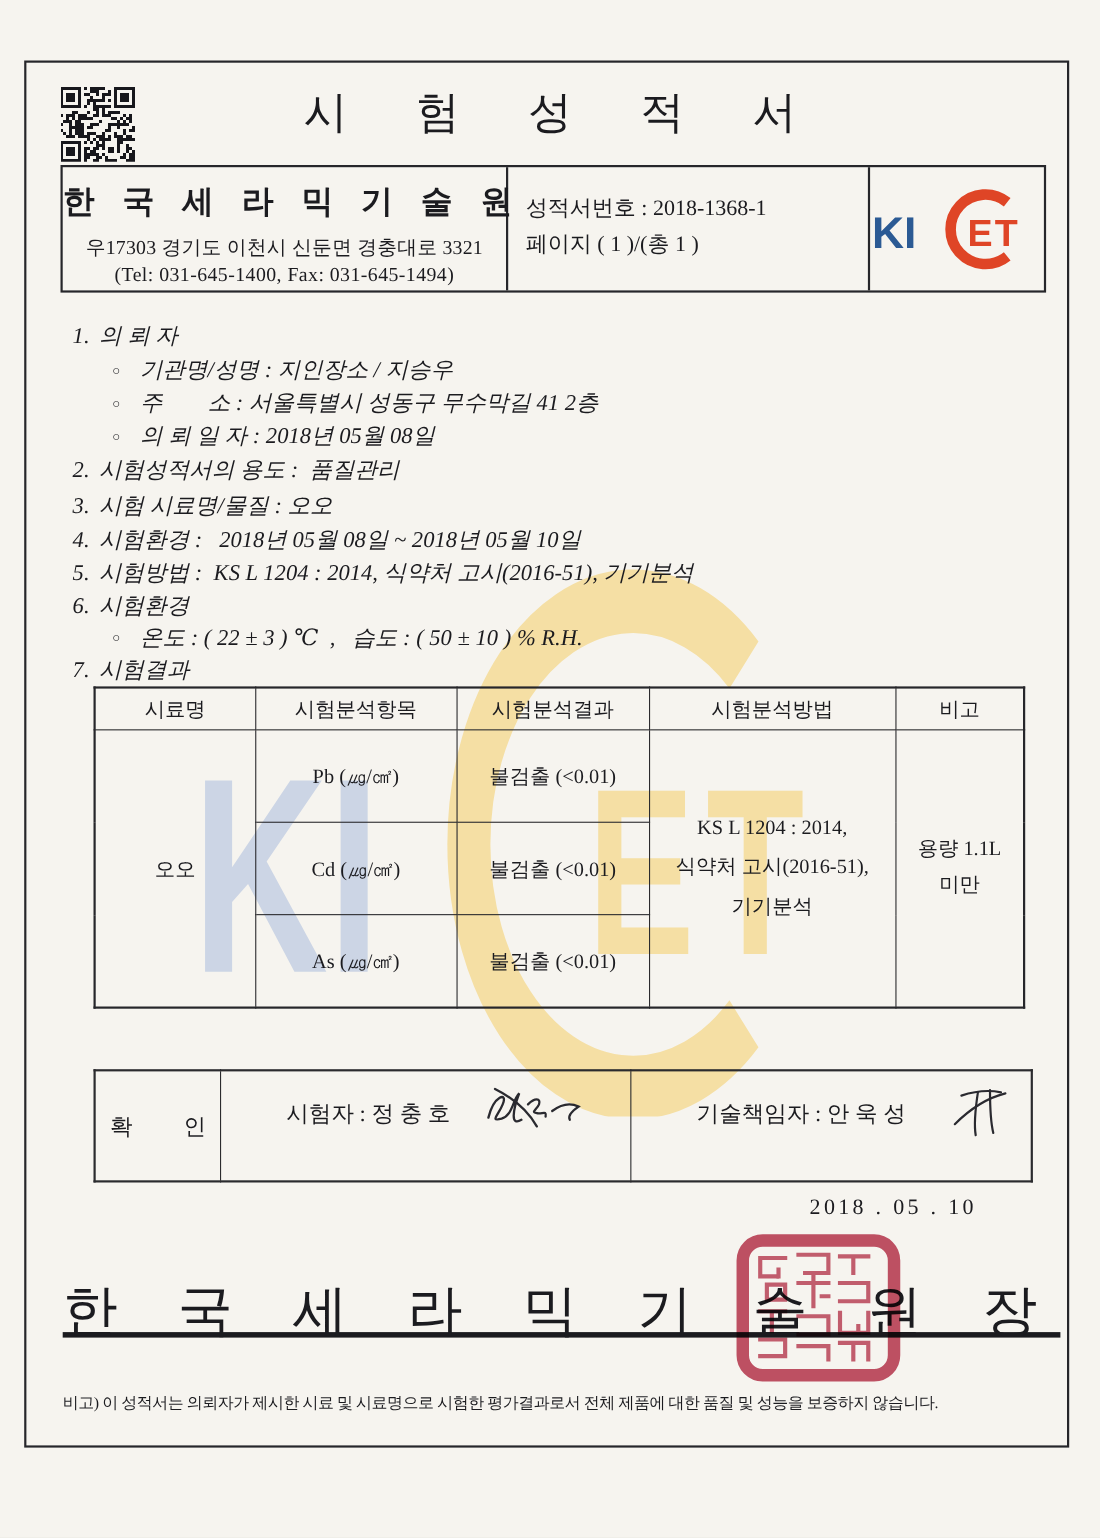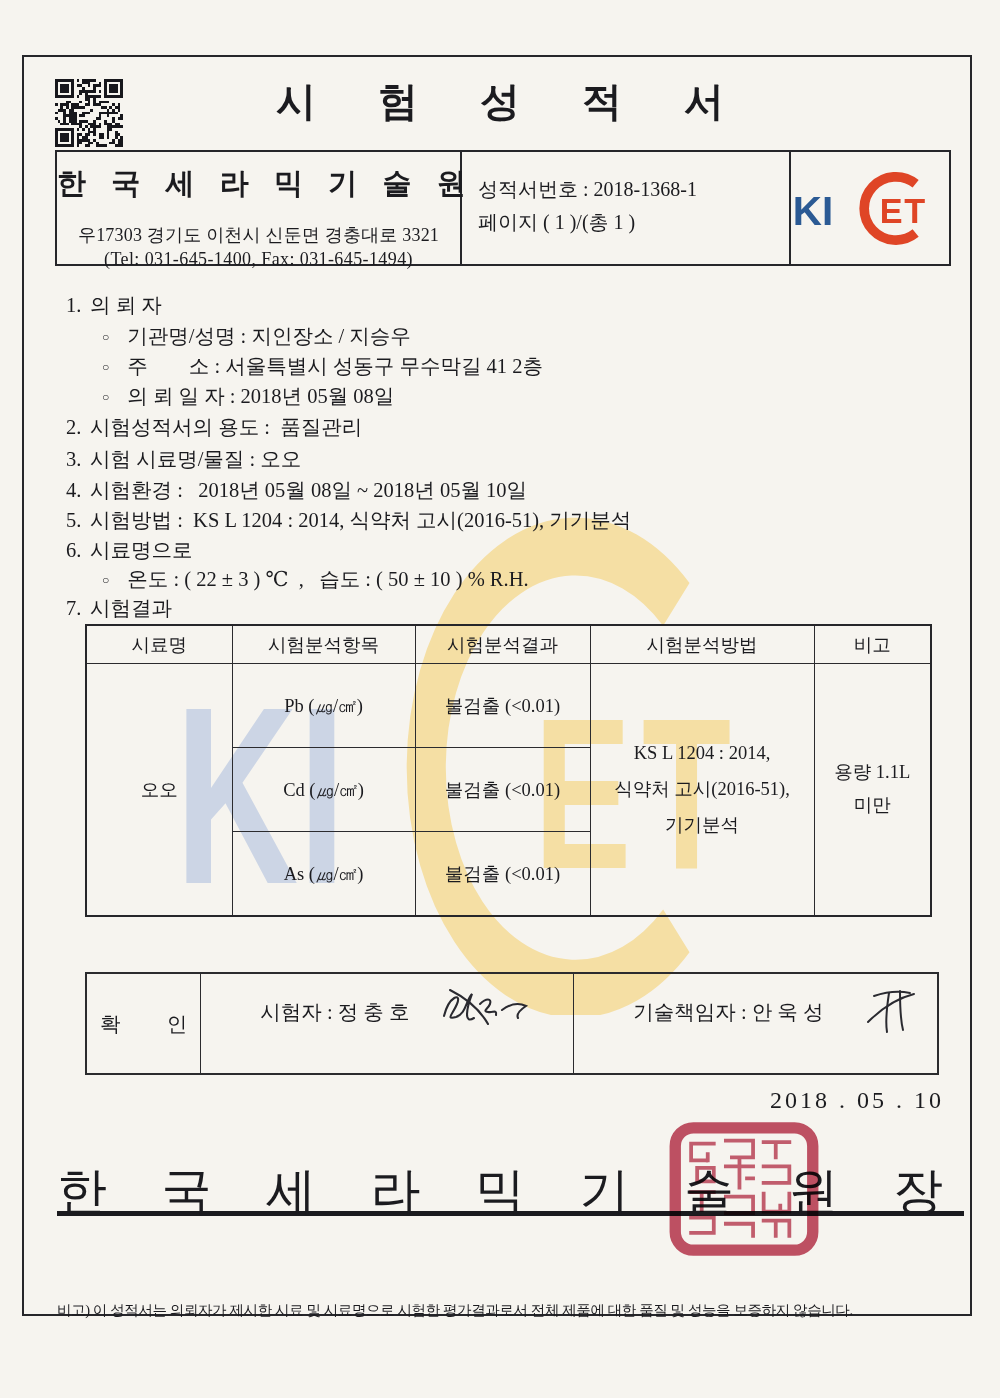--- a/index.html
+++ b/index.html
@@ -5,35 +5,35 @@
   html,body{margin:0;padding:0;background:#e8e6e0;}
   .page{
     position:relative; width:1000px; height:1398px; margin:0 auto;
     background:#f6f4ef; overflow:hidden;
     font-family:"Liberation Serif","DejaVu Serif",serif; color:#1b1b1f;
   }
   .abs{position:absolute;}
   
   .frame{left:22px; top:55px; width:950px; height:1261px; border:2.5px solid #26262a; box-sizing:border-box;}
   
-  .doc-title{left:0; top:74px; width:100%; text-align:center; font-size:40px; font-weight:700; letter-spacing:26px; text-indent:26px; white-space:pre;}
+  .doc-title{left:0; top:74px; width:100%; text-align:center; font-size:40px; font-weight:400; letter-spacing:26px; text-indent:26px; white-space:pre;}
   
   .qr{left:55px; top:79px; width:68px; height:68px;}
   
   .head-box{left:55px; top:150px; width:892px; height:112px; border:2px solid #26262a; box-sizing:content-box; display:flex;}
   .head-cell{box-sizing:border-box; height:100%;}
   .head-org{width:405px; border-right:2px solid #26262a; text-align:center; padding-top:12px;}
   .org-name{font-size:29px; font-weight:700; letter-spacing:9px; white-space:pre;}
-  .org-addr{font-size:18px; margin-top:19px; letter-spacing:.2px; white-space:pre;}
+  .org-addr{font-size:18px; margin-top:9px; letter-spacing:.2px; white-space:pre;}
   .org-tel{font-size:18px; margin-top:2px; letter-spacing:.4px; white-space:pre;}
   .head-no{width:358px; border-right:2px solid #26262a; padding:21px 0 0 16px; font-size:20px; line-height:33px;}
   .head-no div{white-space:pre;}
   .head-logo{flex:1; display:flex; align-items:center; justify-content:center;}
   
-  .item{position:absolute; left:66px; font-size:20.5px; white-space:pre;}
+  .item{position:absolute; left:66px; font-size:20.5px; white-space:pre;font-style:italic;}
   .item .num{display:inline-block; min-width:24px;}
   .item.sub{left:102px;}
   .item .bullet{font-size:12px; vertical-align:2px; display:inline-block; margin-right:18px;}
   
   .watermark{left:175px; top:515px; width:640px; height:500px; z-index:0; pointer-events:none;}
   
   table{border-collapse:collapse;}
   .results{left:85px; top:624px; z-index:1; background:transparent;}
   .results td,.results th{border:1.6px solid #2b2b2e; text-align:center; vertical-align:middle; font-weight:normal; font-size:18.5px; padding:0;}
   .results{border:2.2px solid #26262a;padding-left:34px;}
@@ -41,24 +41,24 @@
   .results .r{height:84px;}
   .prewrap{white-space:pre-line; line-height:36px;}
   .remark{white-space:pre-line; line-height:33px;}
   
   .confirm{left:85px; top:972px; z-index:1; border:2.2px solid #2b2b2e;}
   .confirm td{border:1.8px solid #2b2b2e; font-size:20.5px; vertical-align:middle;}
   .confirm .c-label{width:98px; text-align:center; letter-spacing:12px; text-indent:12px; height:70px; white-space:pre;border-radius:15px;}
   .confirm .c-sig{position:relative; padding-left:18px; white-space:pre;}
   .sig-svg{position:absolute; top:10px;}
   
-  .issue-date{left:770px; top:1087px; font-size:24px; letter-spacing:3px; white-space:pre; z-index:2;}
+  .issue-date{left:736px; top:1087px; font-size:20px; letter-spacing:3px; white-space:pre; z-index:2;}
   .signoff{left:0; top:1158px; width:100%; text-align:center; font-size:50px; letter-spacing:21px; text-indent:21px; white-space:pre; z-index:1;text-decoration:underline;}
   .seal{left:668px; top:1121px; width:152px; height:136px; z-index:3; mix-blend-mode:multiply; opacity:.95;}
-  .footnote{left:57px; top:1266px; width:900px; font-size:14.5px; letter-spacing:-0.4px; white-space:pre; z-index:1;margin-top:35px;}
+  .footnote{left:57px; top:1266px; width:900px; font-size:14.5px; letter-spacing:-0.4px; white-space:pre; z-index:1;}
 </style>
 </head>
 <body>
 
 <div class="page">
 
   <div class="abs watermark">
     <svg width="640" height="500" viewBox="0 0 180 95" preserveAspectRatio="none">
       <text x="0" y="70" font-family="Liberation Sans, sans-serif" font-size="48" font-weight="bold" fill="#ccd5e5" letter-spacing="0">KI</text>
       <path d="M 141 17 A 42 42 0 1 0 141 79" fill="none" stroke="#f5dfa4" stroke-width="11"></path>
@@ -405,21 +405,21 @@
 
   <div>
     <div class="item" style="top:291px"><span class="num">1.</span><span>의 뢰 자</span></div>
     <div class="item sub" style="top:322px"><span class="bullet">○</span><span>기관명/성명 : 지인장소 / 지승우</span></div>
     <div class="item sub" style="top:352px"><span class="bullet">○</span><span>주        소 : 서울특별시 성동구 무수막길 41 2층</span></div>
     <div class="item sub" style="top:382px"><span class="bullet">○</span><span>의 뢰 일 자 : 2018년 05월 08일</span></div>
     <div class="item" style="top:413px"><span class="num">2.</span><span>시험성적서의 용도 :  품질관리</span></div>
     <div class="item" style="top:445px"><span class="num">3.</span><span>시험 시료명/물질 : 오오</span></div>
     <div class="item" style="top:476px"><span class="num">4.</span><span>시험환경 :   2018년 05월 08일 ~ 2018년 05월 10일</span></div>
     <div class="item" style="top:506px"><span class="num">5.</span><span>시험방법 :  KS L 1204 : 2014, 식약처 고시(2016-51), 기기분석</span></div>
-    <div class="item" style="top:536px"><span class="num">6.</span><span>시료명으로</span></div>
+    <div class="item" style="top:536px"><span class="num">6.</span><span>시험환경</span></div>
     <div class="item sub" style="top:565px"><span class="bullet">○</span><span>온도 : ( 22 ± 3 ) ℃  ,   습도 : ( 50 ± 10 ) % R.H.</span></div>
     <div class="item" style="top:594px"><span class="num">7.</span><span>시험결과</span></div>
   </div>
 
   <table class="abs results">
     <colgroup>
         <col style="width:146px">
         <col style="width:183px">
         <col style="width:175px">
         <col style="width:224px">

